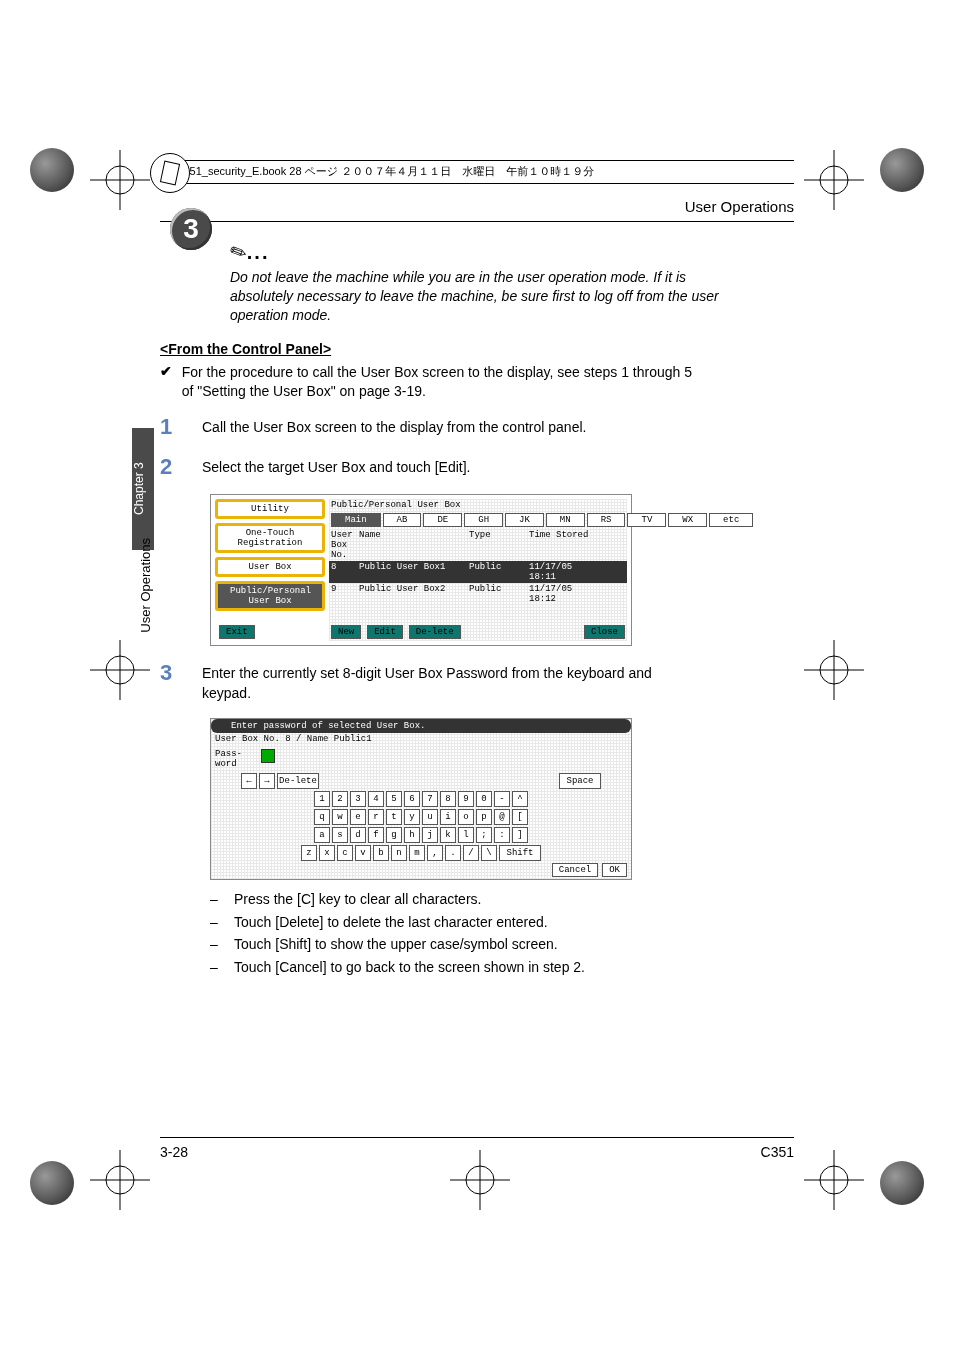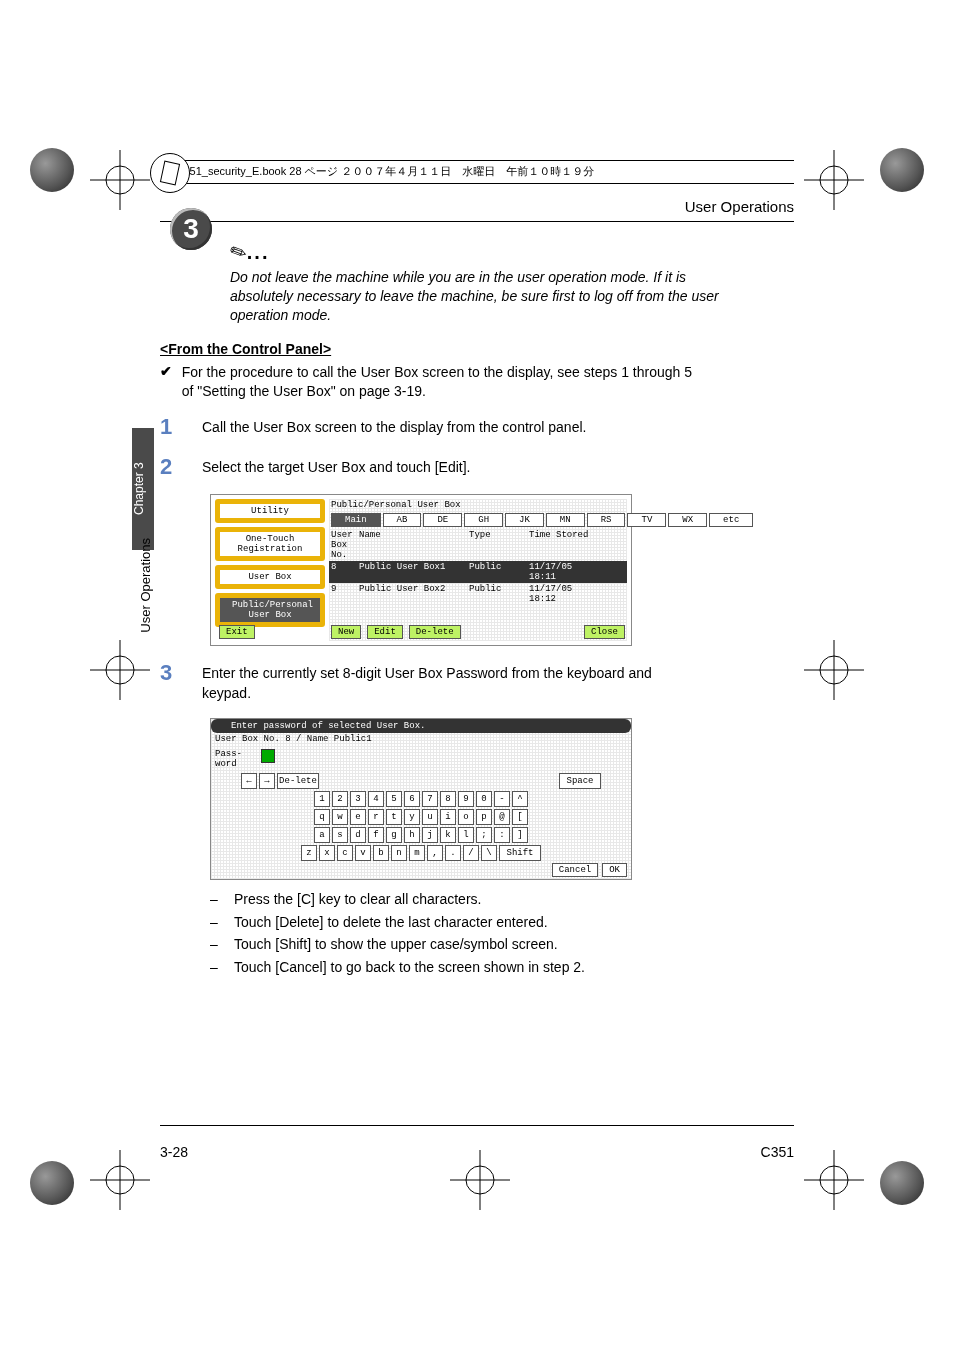--- a/index.html
+++ b/index.html
@@ -152,39 +152,39 @@
     background: #fff;
     font-family: "Courier New", monospace;
     font-size: 9px;
     color: #000;
   }
   .ss1 { width: 420px; height: 150px; position: relative; }
   .ss1 .left-pane {
     position: absolute; left:4px; top:4px; width:110px; bottom:4px;
   }
   .ss1 .btn {
-    border:5px solid #eab308; border-radius:3px;
+    border:3px solid #eab308; border-radius:3px;
     padding:2px 12px; margin-bottom:4px; background:#fff; text-align:center;
   }
   .ss1 .btn.sel { background:#555; color:#fff; }
   .ss1 .right-pane {
     position:absolute; left:118px; top:4px; right:4px; bottom:4px;
     background: repeating-linear-gradient(0deg,#e8e8e8 0 1px,transparent 1px 3px),
                 repeating-linear-gradient(90deg,#e8e8e8 0 1px,transparent 1px 3px);
   }
   .ss1 .tabrow { display:flex; gap:2px; padding:2px; }
   .ss1 .tab { border:1px solid #555; padding:1px 13px; background:#fff; }
   .ss1 .tab.sel { background:#555; color:#fff; }
   .ss1 .tblhead, .ss1 .tblrow { display:flex; padding:1px 2px; }
   .ss1 .tblhead span, .ss1 .tblrow span { display:inline-block; }
   .ss1 .c1{width:28px} .ss1 .c2{width:110px} .ss1 .c3{width:60px} .ss1 .c4{width:60px}
   .ss1 .tblrow.sel { background:#333; color:#fff; }
   .ss1 .botrow { position:absolute; bottom:2px; left:2px; right:2px; display:flex; gap:6px; }
   .ss1 .botrow .sp { flex:1; }
-  .ss1 .sbtn { border:1px solid #555; padding:1px 6px; background:#bef264; }
+  .ss1 .sbtn { border:1px solid #555; padding:1px 6px; background:#0f766e; }
 
   .ss2 { width: 420px; height: 160px; position: relative;
     background: repeating-linear-gradient(0deg,#e8e8e8 0 1px,transparent 1px 3px),
                 repeating-linear-gradient(90deg,#e8e8e8 0 1px,transparent 1px 3px);
   }
   .ss2 .hdr { background:#333; color:#fff; padding:2px 20px;border-radius:6px; }
   .ss2 .sub { padding:1px 4px; }
   .ss2 .pwrow { display:flex; gap:6px; padding:4px; }
   .ss2 .pwlbl { width:40px; }
   .ss2 .pwbox { width:12px; height:12px; background:#0a0; border:1px solid #333; }
@@ -199,21 +199,21 @@
   .bullets .bl { display:flex; gap:12px; margin-bottom:4px; line-height:1.35; }
   .bullets .dash { width:12px; }
 
   .page-footer {
     position: absolute;
     bottom: 0;
     left: 0; right: 0;
     border-top: 1px solid #000;
     display: flex;
     justify-content: space-between;
-    padding-top: 18px;
+    padding-top: 6px;
     font-size: 14px;
   }
 </style>
 </head>
 <body>
 
 <div class="side-dot sd-tl"></div>
 <div class="side-dot sd-tr"></div>
 <div class="side-dot sd-bl"></div>
 <div class="side-dot sd-br"></div>

